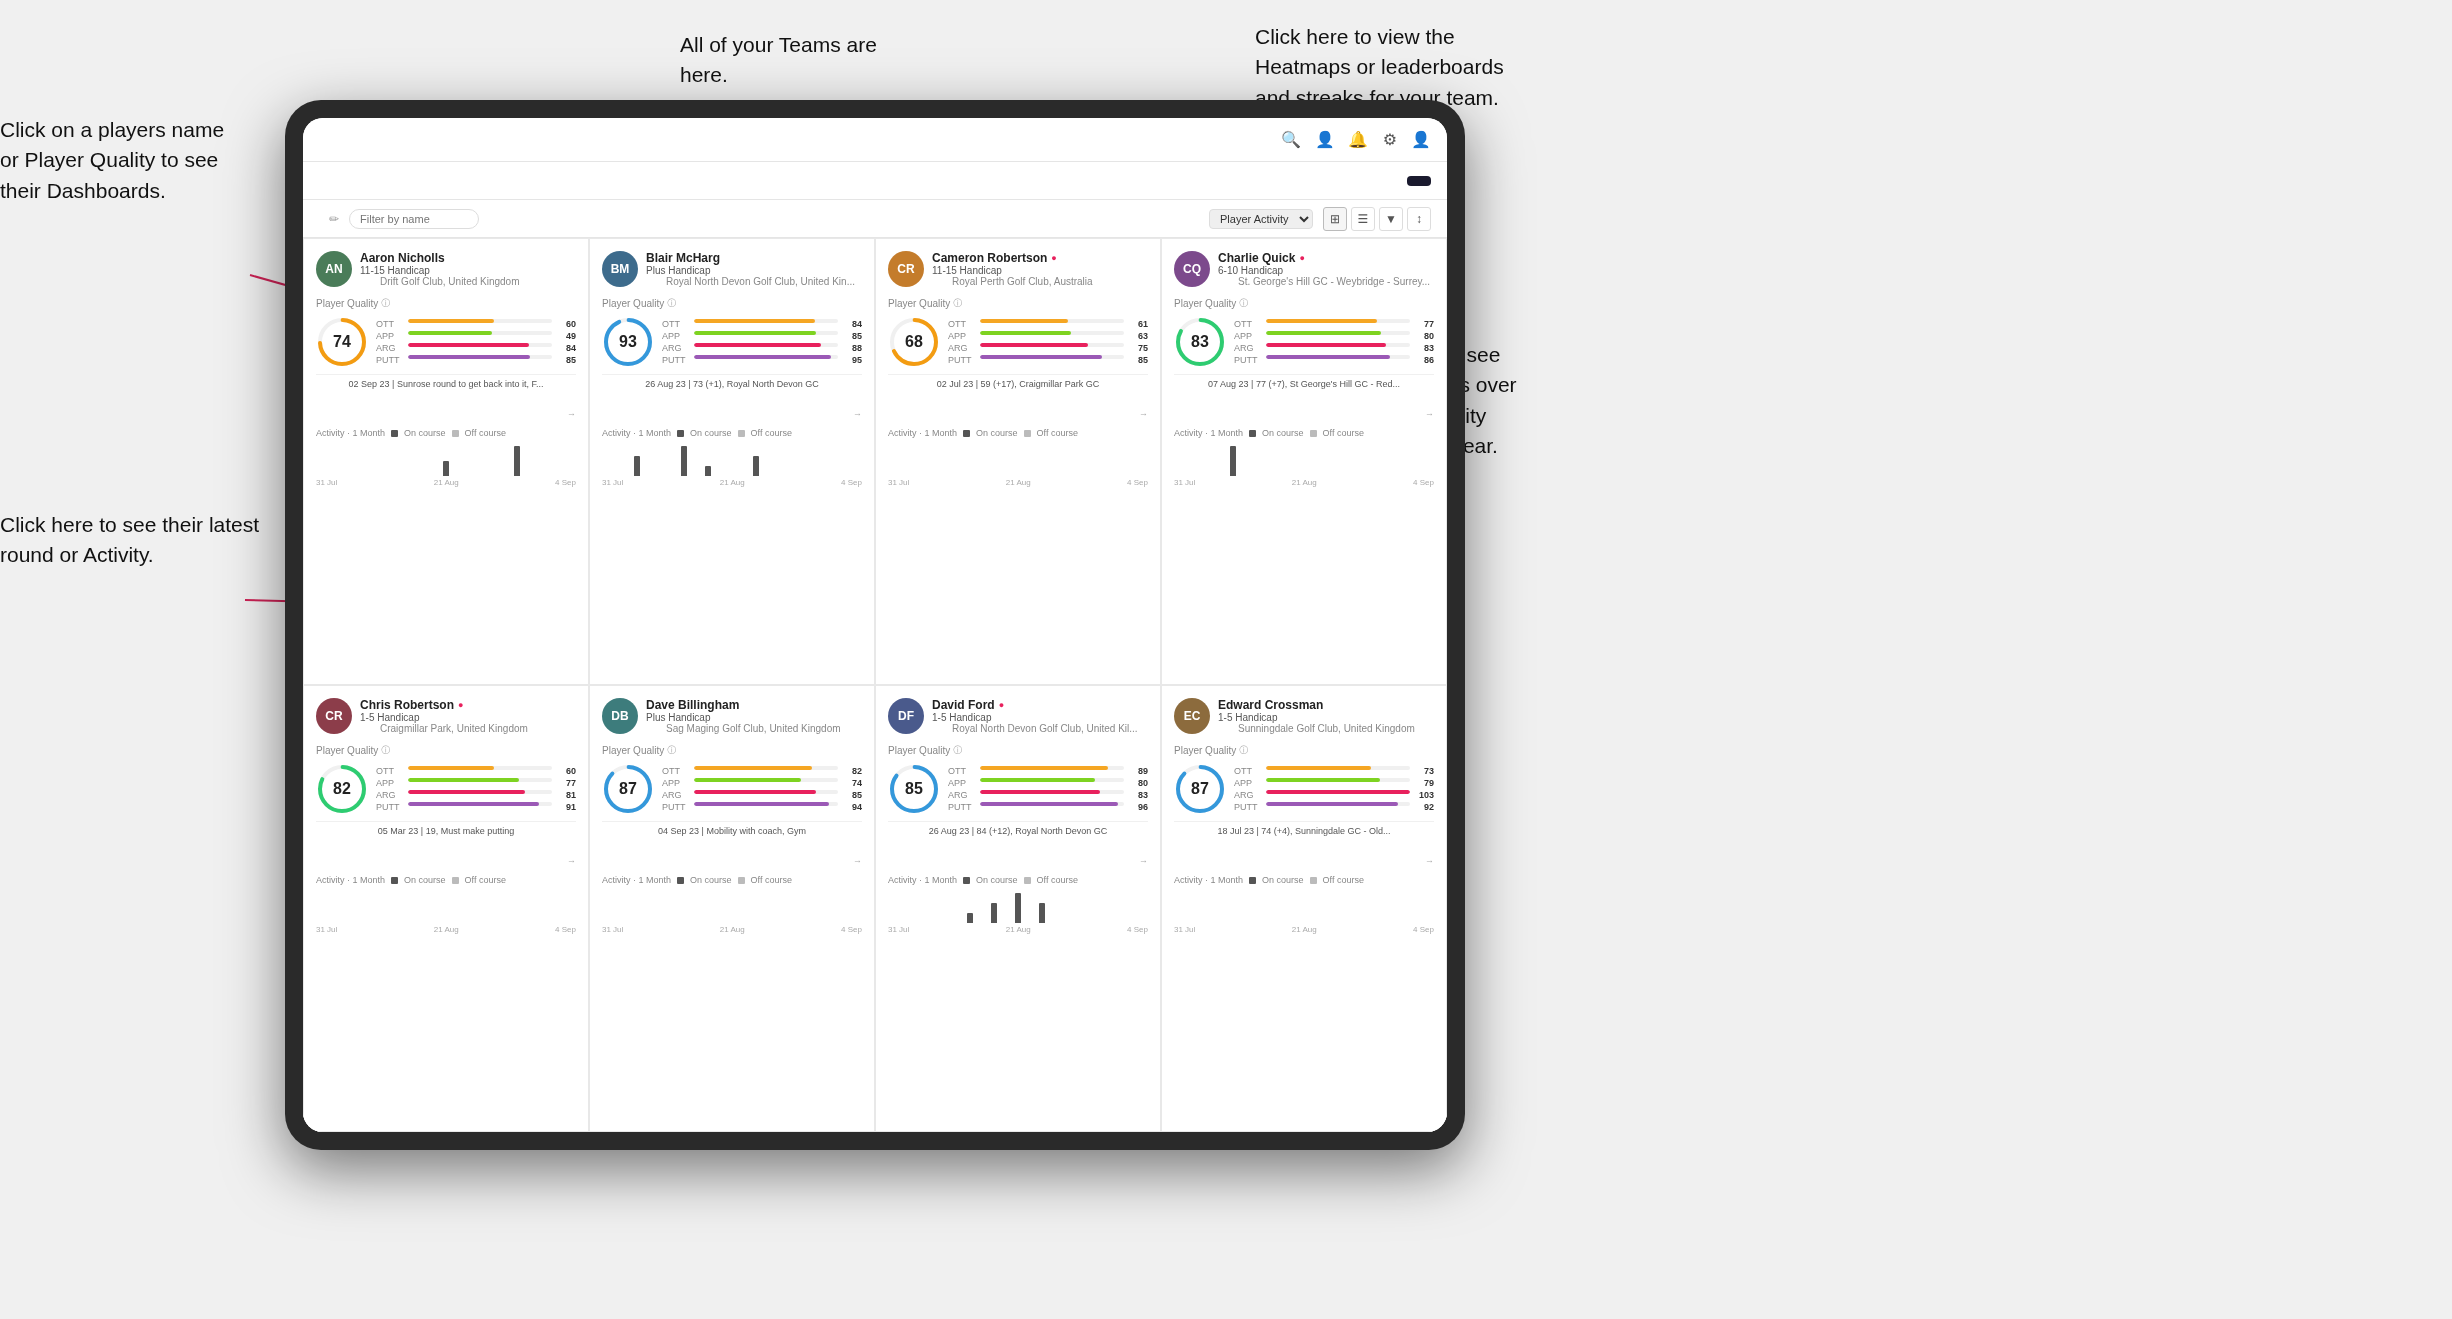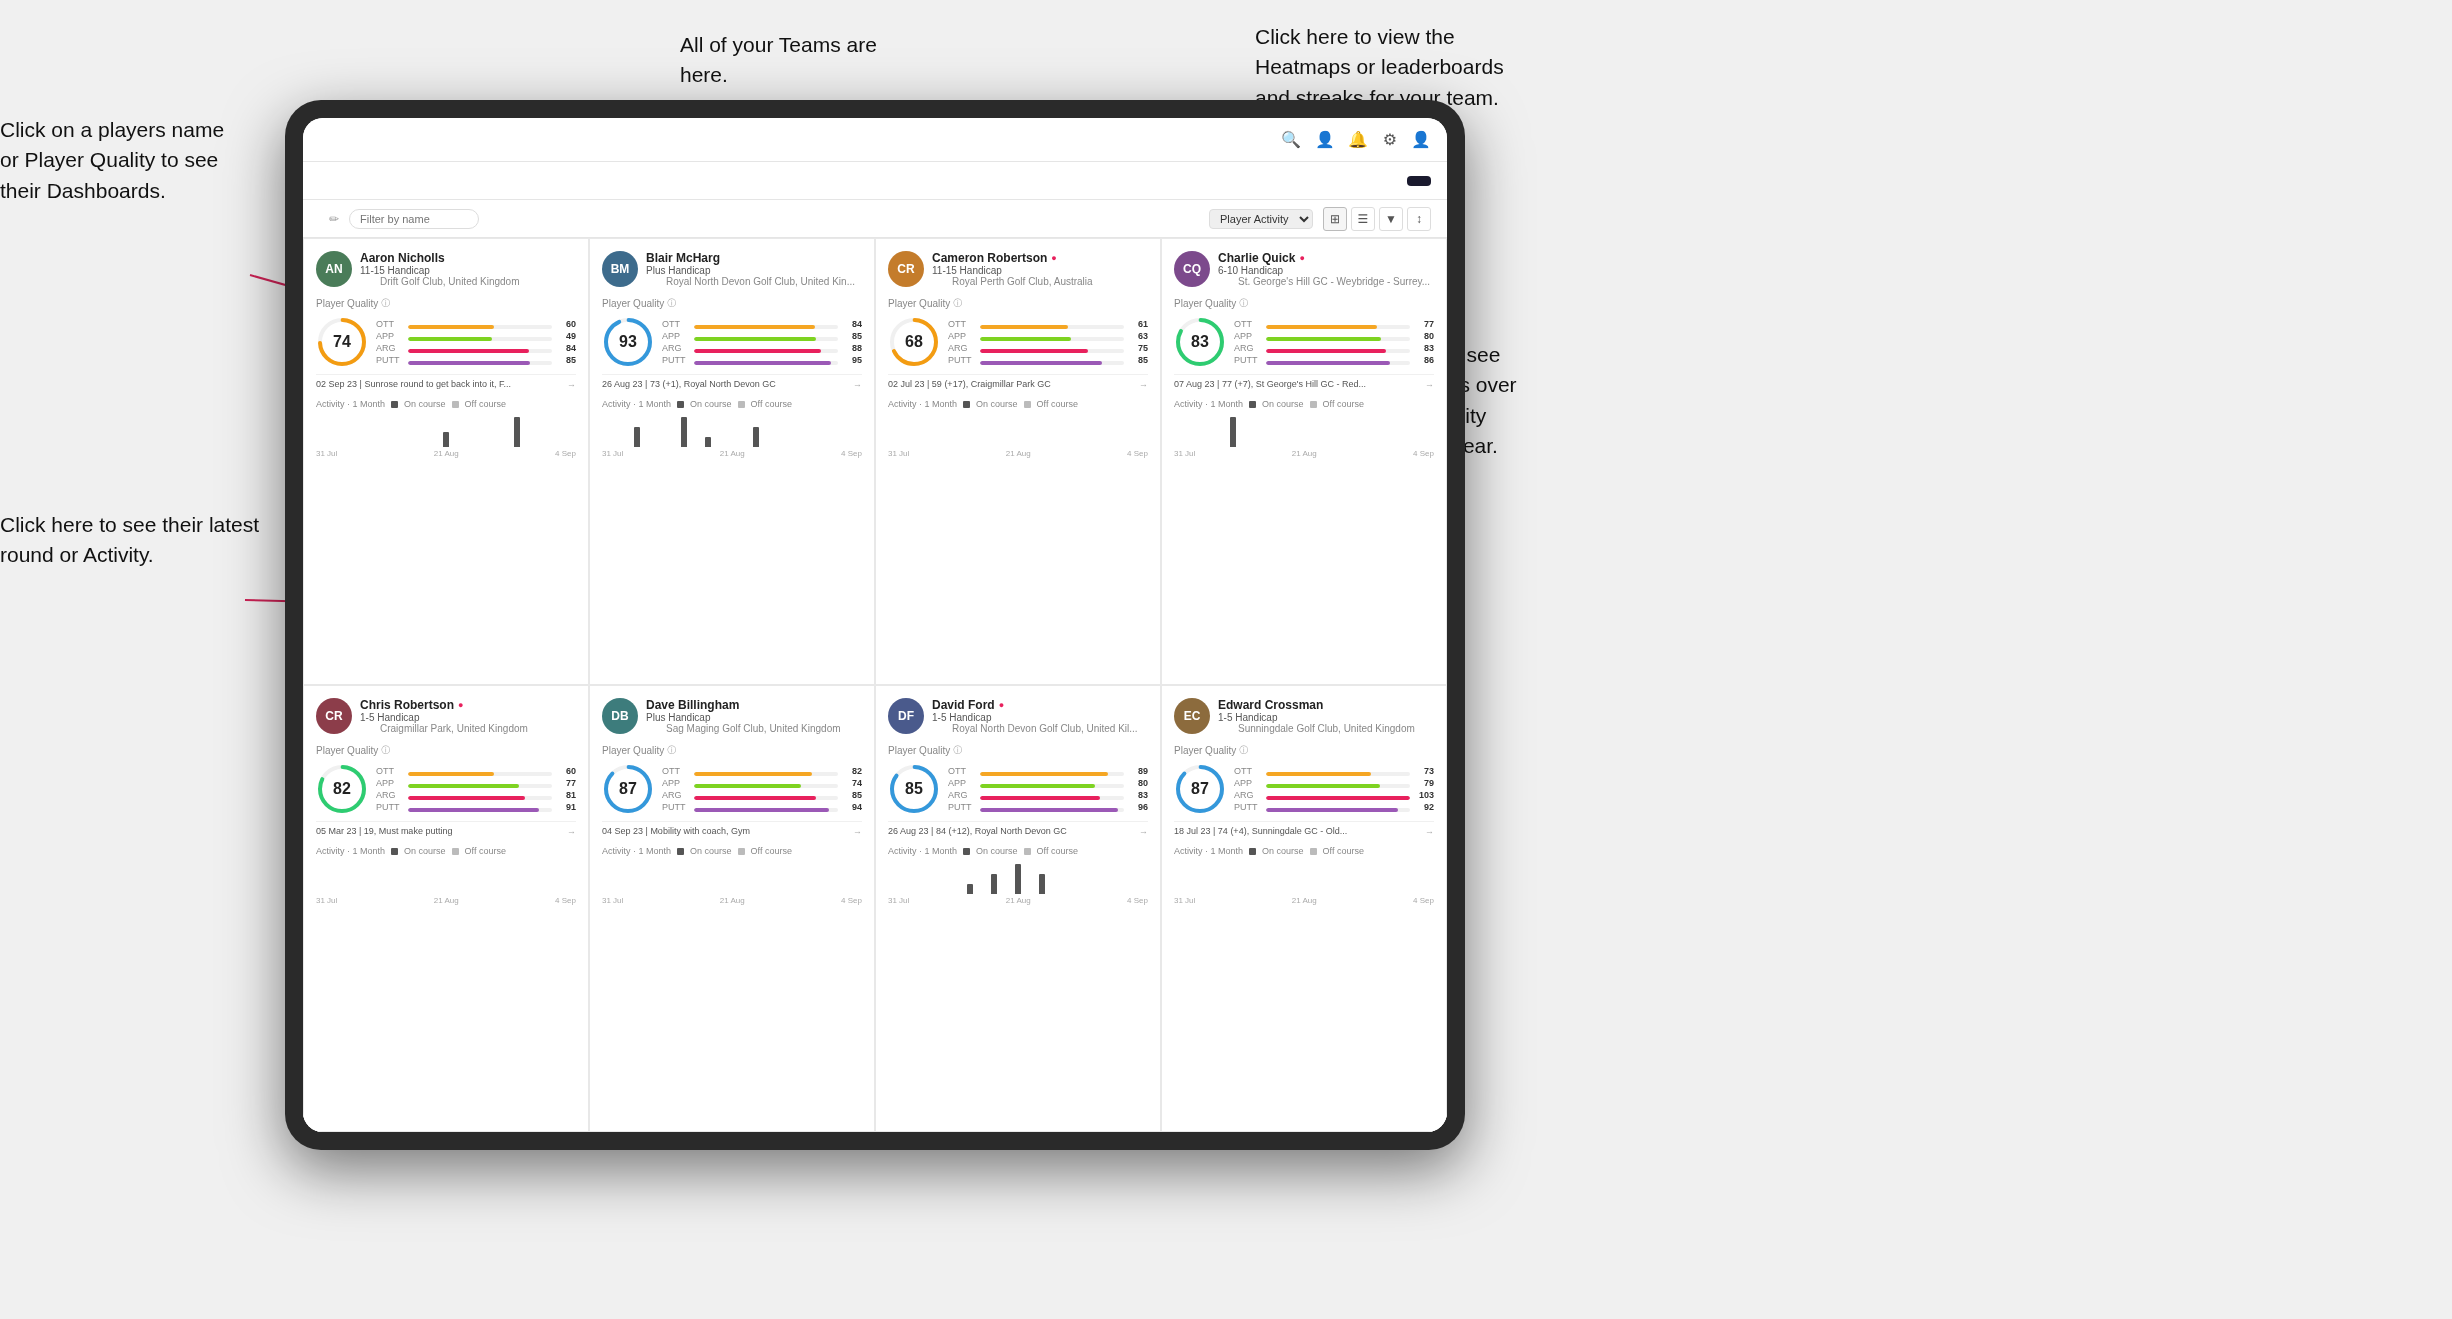--- a/index.html
+++ b/index.html
@@ -254,21 +254,21 @@
       color: #222;
     }
     .quality-stats {
       flex: 1;
       display: flex;
       flex-direction: column;
       gap: 2px;
     }
     .stat-row {
       display: flex;
-      align-items: flex-end;
+      align-items: flex-start;
       gap: 4px;
       font-size: 9px;
     }
     .stat-label { color: #888; width: 28px; }
     .stat-bar-bg {
       flex: 1;
       height: 4px;
       background: #f0f0f0;
       border-radius: 2px;
       overflow: hidden;
@@ -281,20 +281,21 @@
 
     
     .latest-round {
       font-size: 9px;
       color: #555;
       display: flex;
       align-items: center;
       gap: 19px;
       border-top: 1px solid #f0f0f0;
       padding-top: 4px;
+      flex-direction: column;
     }
     .round-arrow { color: #aaa; margin-left: auto; }
 
     
     .activity-section { margin-top: 4px; }
     .activity-label {
       font-size: 9px;
       color: #888;
       display: flex;
       align-items: center;

